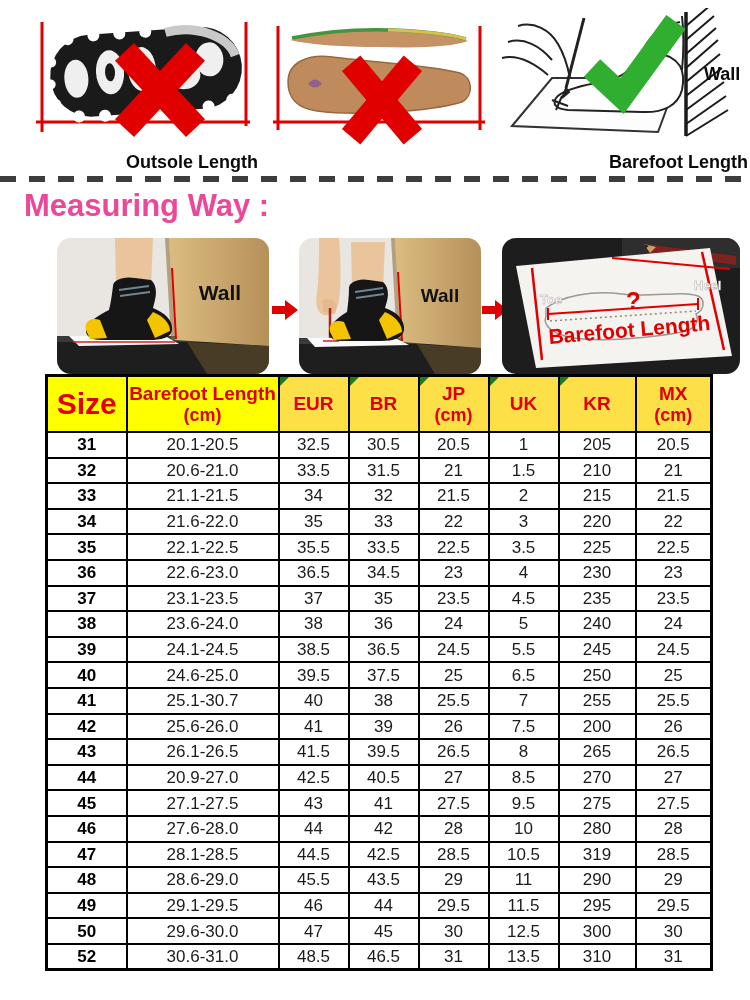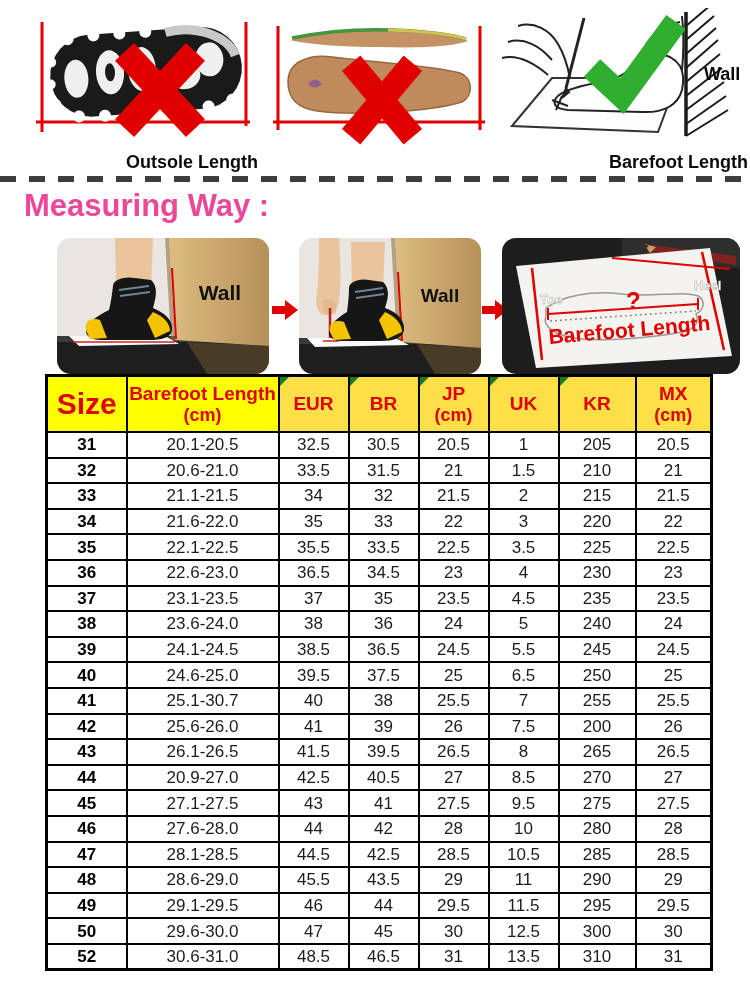--- a/index.html
+++ b/index.html
@@ -446,21 +446,21 @@
         <td>280</td>
         <td>28</td>
       </tr>
       <tr>
         <td class="size-col">47</td>
         <td>28.1-28.5</td>
         <td>44.5</td>
         <td>42.5</td>
         <td>28.5</td>
         <td>10.5</td>
-        <td>285</td>
+        <td>319</td>
         <td>28.5</td>
       </tr>
       <tr>
         <td class="size-col">48</td>
         <td>28.6-29.0</td>
         <td>45.5</td>
         <td>43.5</td>
         <td>29</td>
         <td>11</td>
         <td>290</td>

